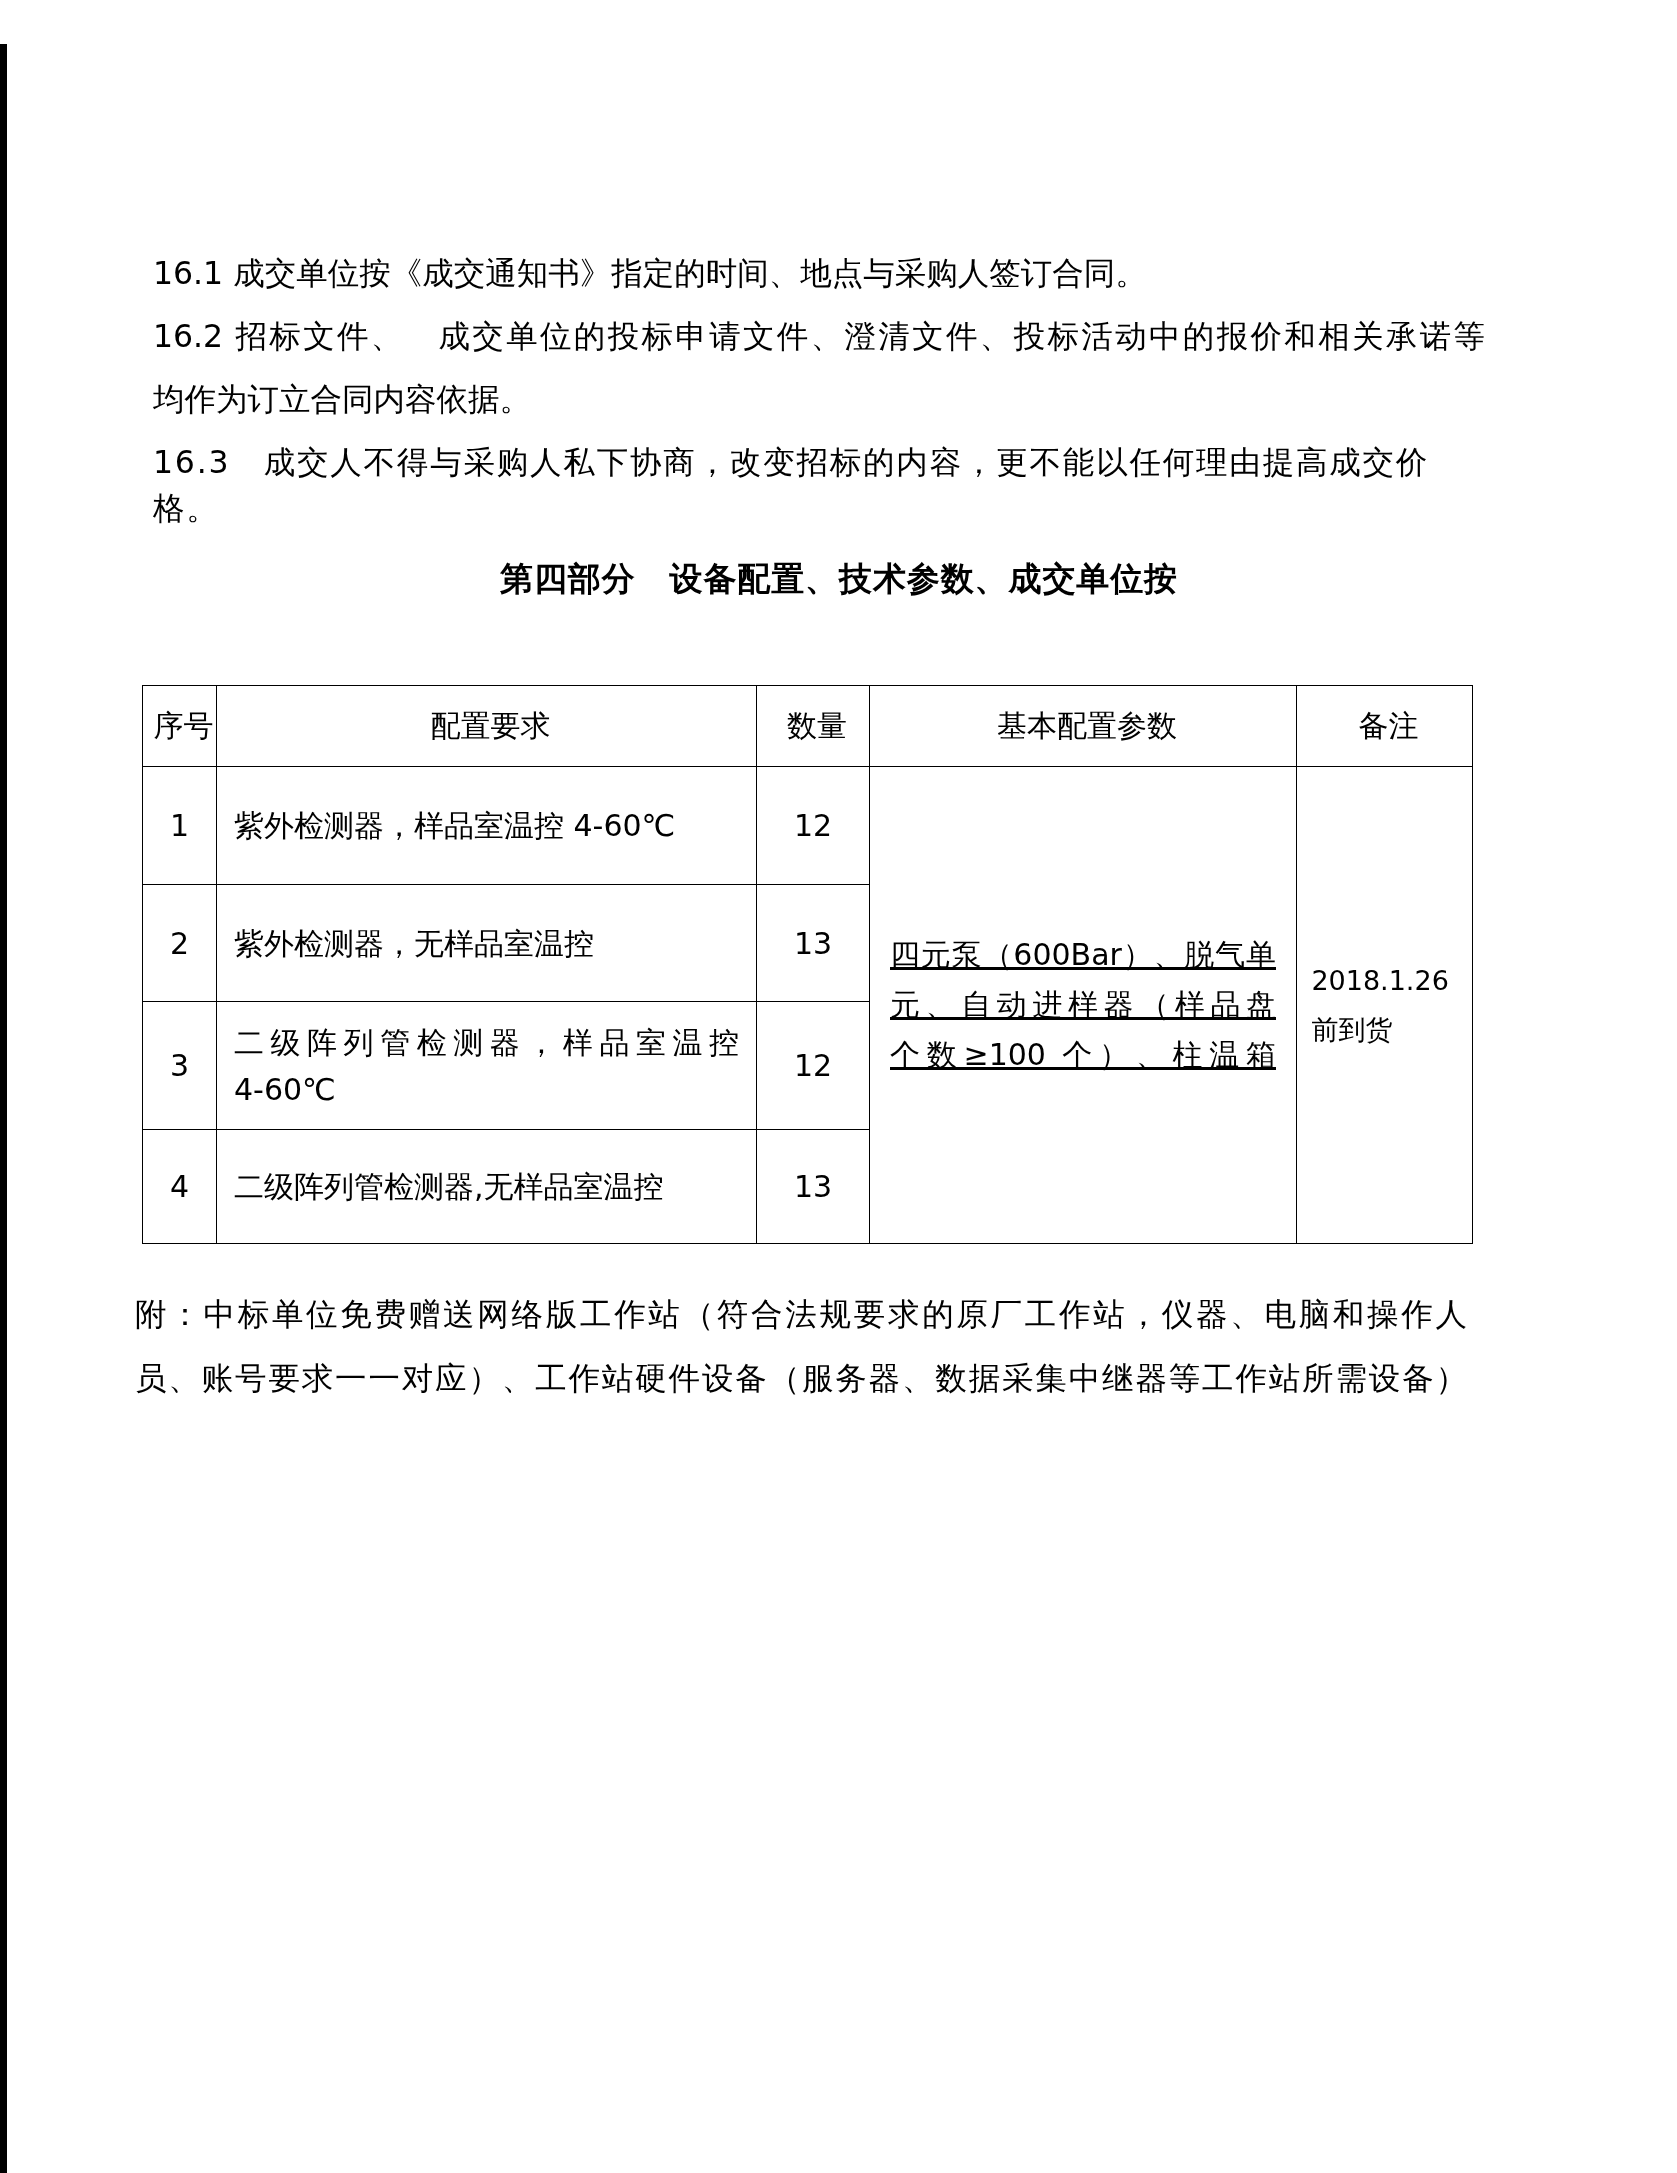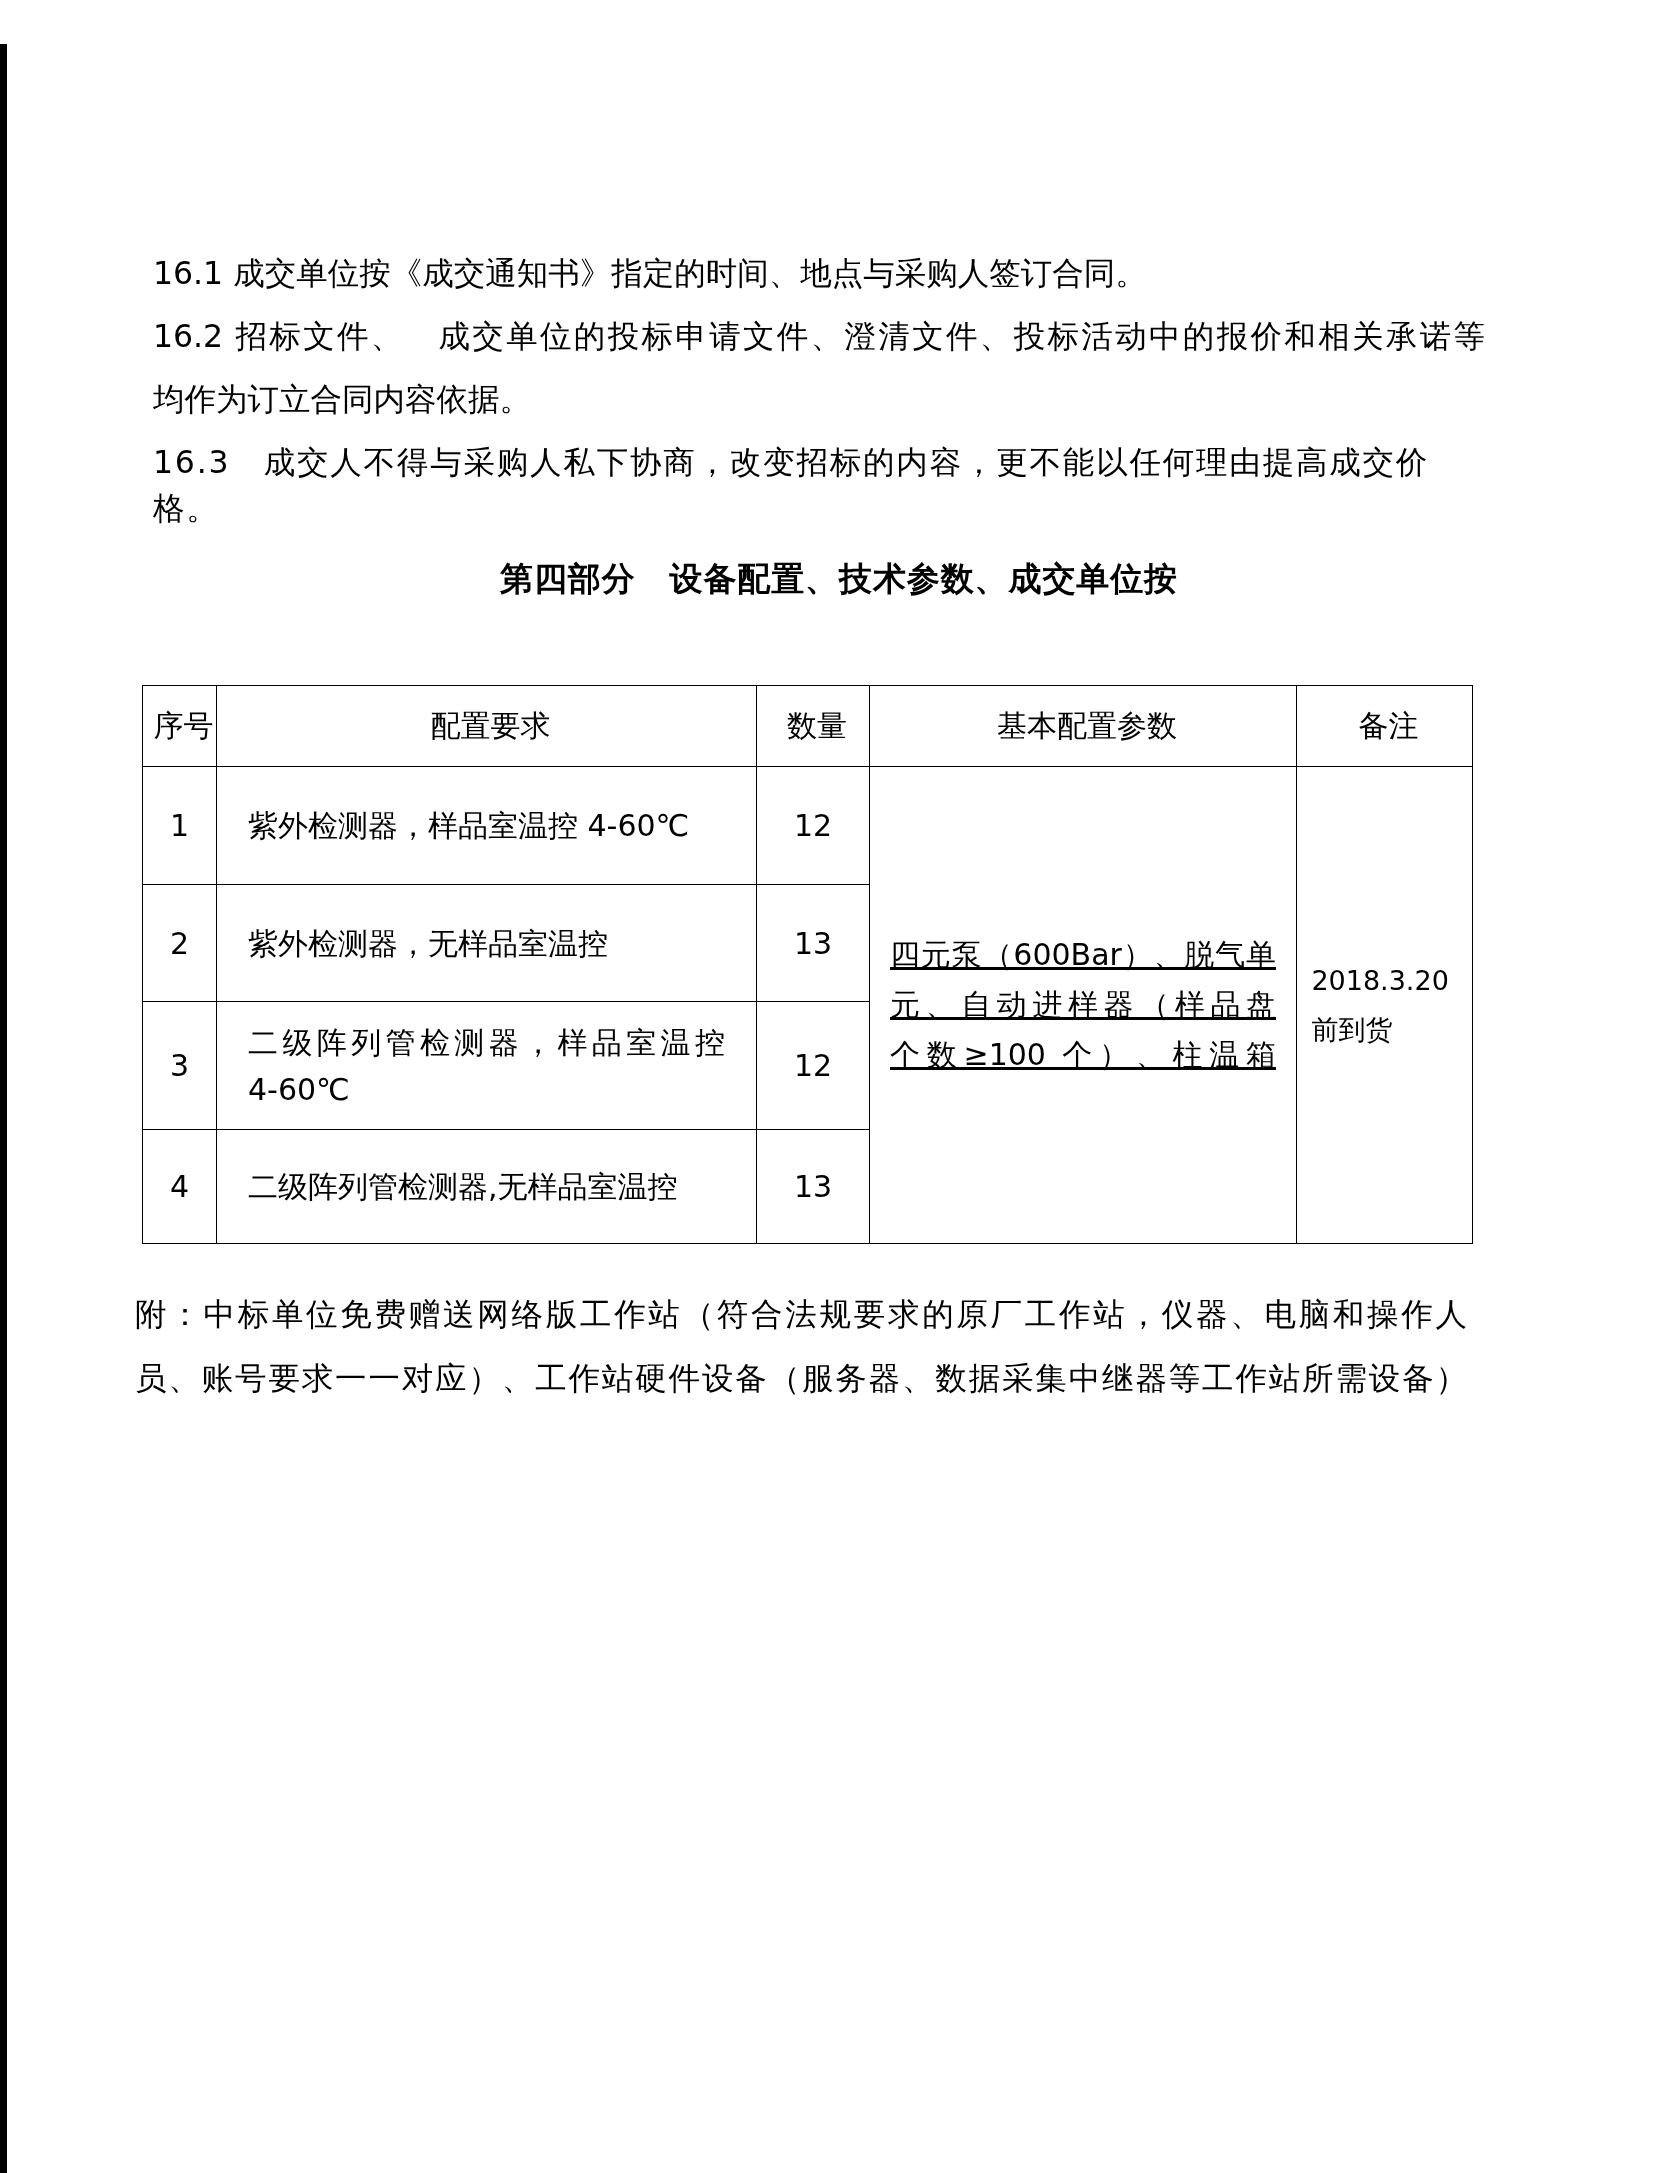--- a/index.html
+++ b/index.html
@@ -27,21 +27,21 @@
     position:absolute; top:641px; left:142px;
     border-collapse:collapse; table-layout:fixed; font-size:30px;
   }
   .spec-table th, .spec-table td {
     border:1.8px solid #000; vertical-align:middle; padding:0;
     overflow:hidden;
   }
   .spec-table th { font-weight:normal; text-align:center;padding-left:8px; }
   tr.hrow { height:81px; }
   td.c-no, td.c-qty { text-align:center; }
-  td.cfg { padding:0 31px; }
+  td.cfg { padding:0 17px; }
   .cl { line-height:47px; }
   td.params { padding:0 20px; }
   .pline { line-height:50px; text-align:justify; text-align-last:justify;text-decoration:underline; }
   td.remark { padding:0 14.4px; font-size:27px; }
   .rline { line-height:49px; }
 </style>
 </head>
 <body>
 
 <div class="page">
@@ -76,21 +76,21 @@
       <td class="cfg">
         <div class="cl">紫外检测器，样品室温控 4-60℃</div>
       </td>
       <td class="c-qty">12</td>
       <td class="params" rowspan="4">
         <div class="pline">四元泵（600Bar）、脱气单</div>
         <div class="pline">元、自动进样器（样品盘</div>
         <div class="pline">个数≥100 个）、柱温箱</div>
       </td>
       <td class="remark" rowspan="4">
-        <div class="rline">2018.3.20</div>
+        <div class="rline">2018.1.26</div>
         <div class="rline">前到货</div>
       </td>
     </tr>
     <tr style="height:117px">
       <td class="c-no">2</td>
       <td class="cfg">
         <div class="cl">紫外检测器，无样品室温控</div>
       </td>
       <td class="c-qty">13</td>
     </tr>

